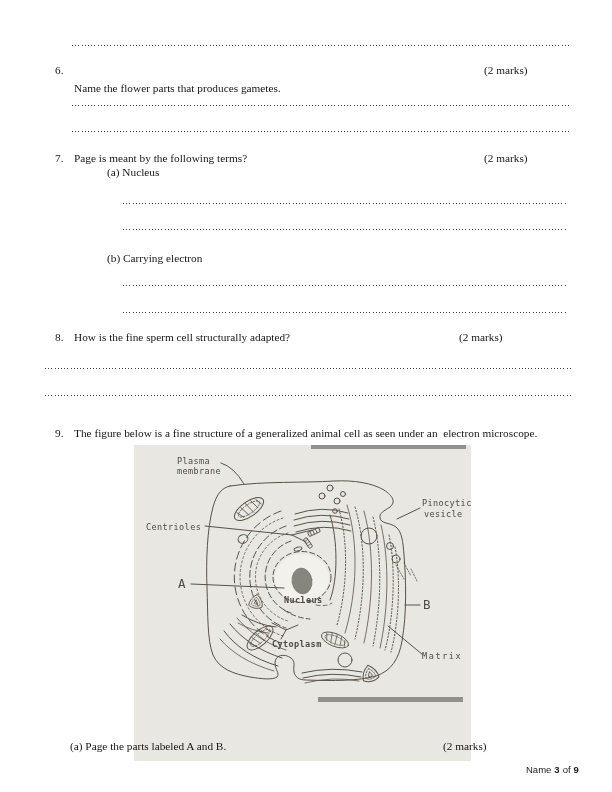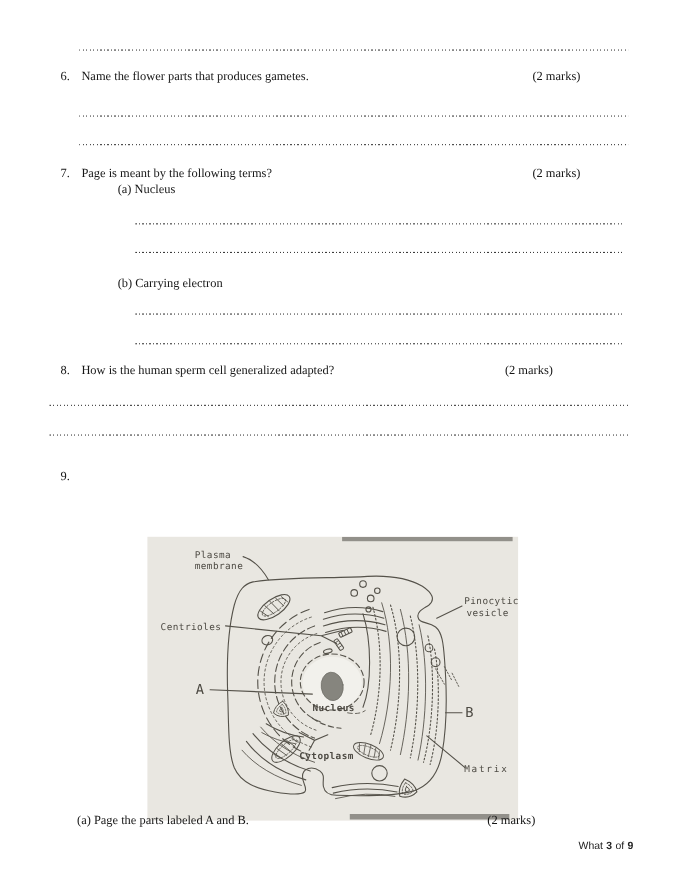--- a/index.html
+++ b/index.html
@@ -8,21 +8,21 @@
     font-family:"Liberation Serif", serif; color:#161616; overflow:hidden;
   }
   .t {
     position:absolute; font-size:11.3px; line-height:14px; white-space:pre;
   }
   .dotline {
     position:absolute; height:1.4px;
     background:repeating-linear-gradient(90deg,#3c3c3c 0,#3c3c3c 1.1px,transparent 1.1px,transparent 3.2px);
   }
   .figure-box {
-    position:absolute; left:134px; top:488px; width:337px; height:258px;
+    position:absolute; left:134px; top:445px; width:337px; height:316px;
     background:var(--scan_bg,#e9e7e1);
   }
   .fig-svg { display:block; }
   .fig-svg path, .fig-svg ellipse, .fig-svg circle, .fig-svg rect, .fig-svg line {
     stroke:var(--ink,#55524a); fill:none; stroke-linecap:round; stroke-width:1;
   }
   .fig-svg .nofill-thin { stroke-width:0.8; }
   .fig-svg .halo { fill:#f2f1ec; stroke:none; }
   .fig-svg .nucleolus { fill:var(--nucleolus,#86857e); stroke:#6b6a63; stroke-width:0.6; }
   .fig-svg .artifact { fill:var(--edge_artifact,#82807a); stroke:none; opacity:0.85; }
@@ -40,42 +40,43 @@
   .footer .num { font-weight:bold; }
 </style>
 </head>
 <body>
 
 <div class="page">
 
   <div class="dotline" style="top:45px;left:72px;width:499px;"></div>
 
   <div class="t" style="left:55px;top:63px;">6.</div>
-  <div class="t" style="left:74px;top:63px;">Name the flower parts that produces gametes.</div>
+  <div class="t" style="left:74px;top:81px;">Name the flower parts that produces gametes.</div>
   <div class="t" style="left:484px;top:63px;">(2 marks)</div>
   <div class="dotline" style="top:105px;left:72px;width:499px;"></div>
   <div class="dotline" style="top:131px;left:72px;width:499px;"></div>
 
   <div class="t" style="left:55px;top:151px;">7.</div>
   <div class="t" style="left:74px;top:151px;">Page is meant by the following terms?</div>
   <div class="t" style="left:484px;top:151px;">(2 marks)</div>
   <div class="t" style="left:107px;top:165px;">(a) Nucleus</div>
   <div class="dotline" style="top:203px;left:123px;width:444px;"></div>
   <div class="dotline" style="top:229px;left:123px;width:444px;"></div>
   <div class="t" style="left:107px;top:251px;">(b) Carrying electron</div>
   <div class="dotline" style="top:285px;left:123px;width:444px;"></div>
   <div class="dotline" style="top:312px;left:123px;width:444px;"></div>
 
   <div class="t" style="left:55px;top:330px;">8.</div>
-  <div class="t" style="left:74px;top:330px;">How is the human sperm cell generalized adapted?</div>
+  <div class="t" style="left:74px;top:330px;">How is the fine sperm cell structurally adapted?</div>
   <div class="t" style="left:459px;top:330px;">(2 marks)</div>
   <div class="dotline" style="top:368px;left:45px;width:526px;"></div>
   <div class="dotline" style="top:395px;left:45px;width:526px;"></div>
 
   <div class="t" style="left:55px;top:426px;">9.</div>
+  <div class="t" style="left:74px;top:426px;">The figure below is a fine structure of a generalized animal cell as seen under an  electron microscope.</div>
 
   <div class="figure-box">
     <svg class="fig-svg" width="337" height="258" viewBox="0 0 337 258">
 
       <rect class="artifact" x="177" y="0" width="155" height="4"></rect>
       <rect class="artifact" x="184" y="252" width="145" height="5"></rect>
 
       <defs>
         <g id="mito">
           <ellipse rx="17" ry="7.5"></ellipse>
@@ -213,19 +214,19 @@
       <text class="bold" x="150" y="158">Nucleus</text>
       <text class="bold" x="138" y="202">Cytoplasm</text>
       <text class="spread" x="288" y="214">Matrix</text>
     </svg>
   </div>
 
   <div class="t" style="left:70px;top:739px;">(a) Page the parts labeled A and B.</div>
   <div class="t" style="left:443px;top:739px;">(2 marks)</div>
 
   <div class="footer">
-    <span>What</span>
+    <span>Name</span>
     <span class="num">3</span>
     <span>of</span>
     <span class="num">9</span>
   </div>
 
 </div>
 
 </body></html>

